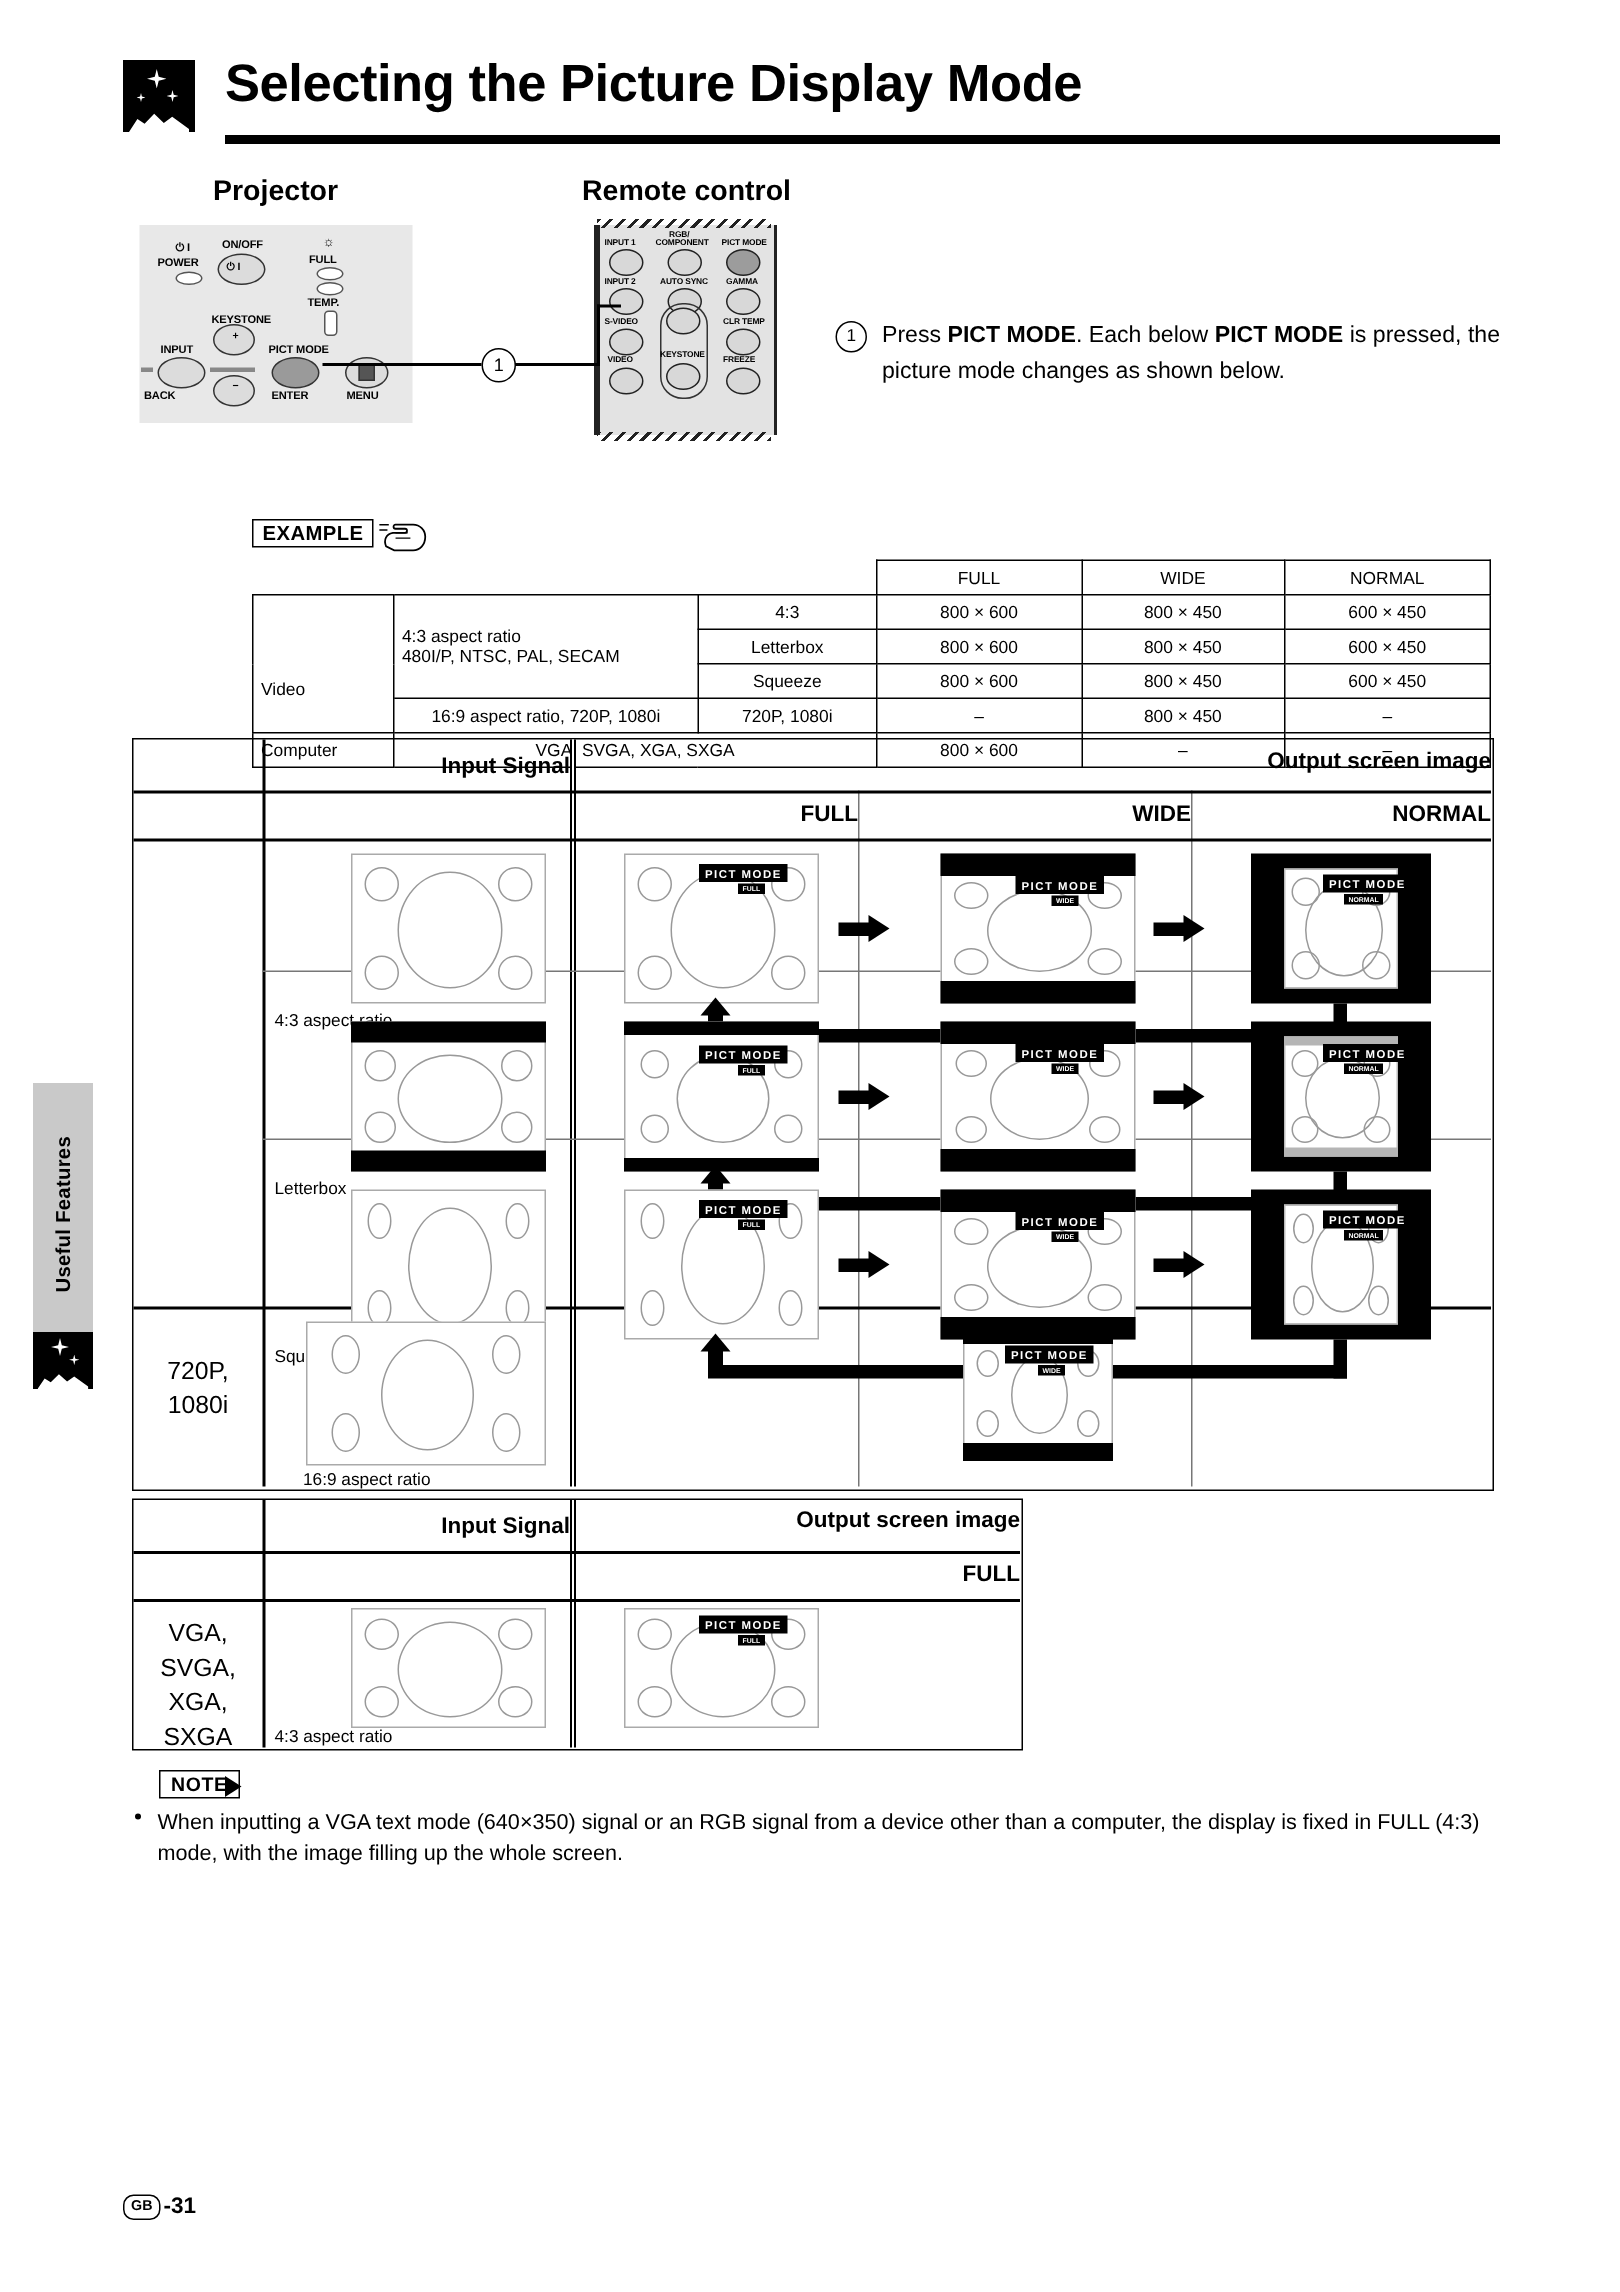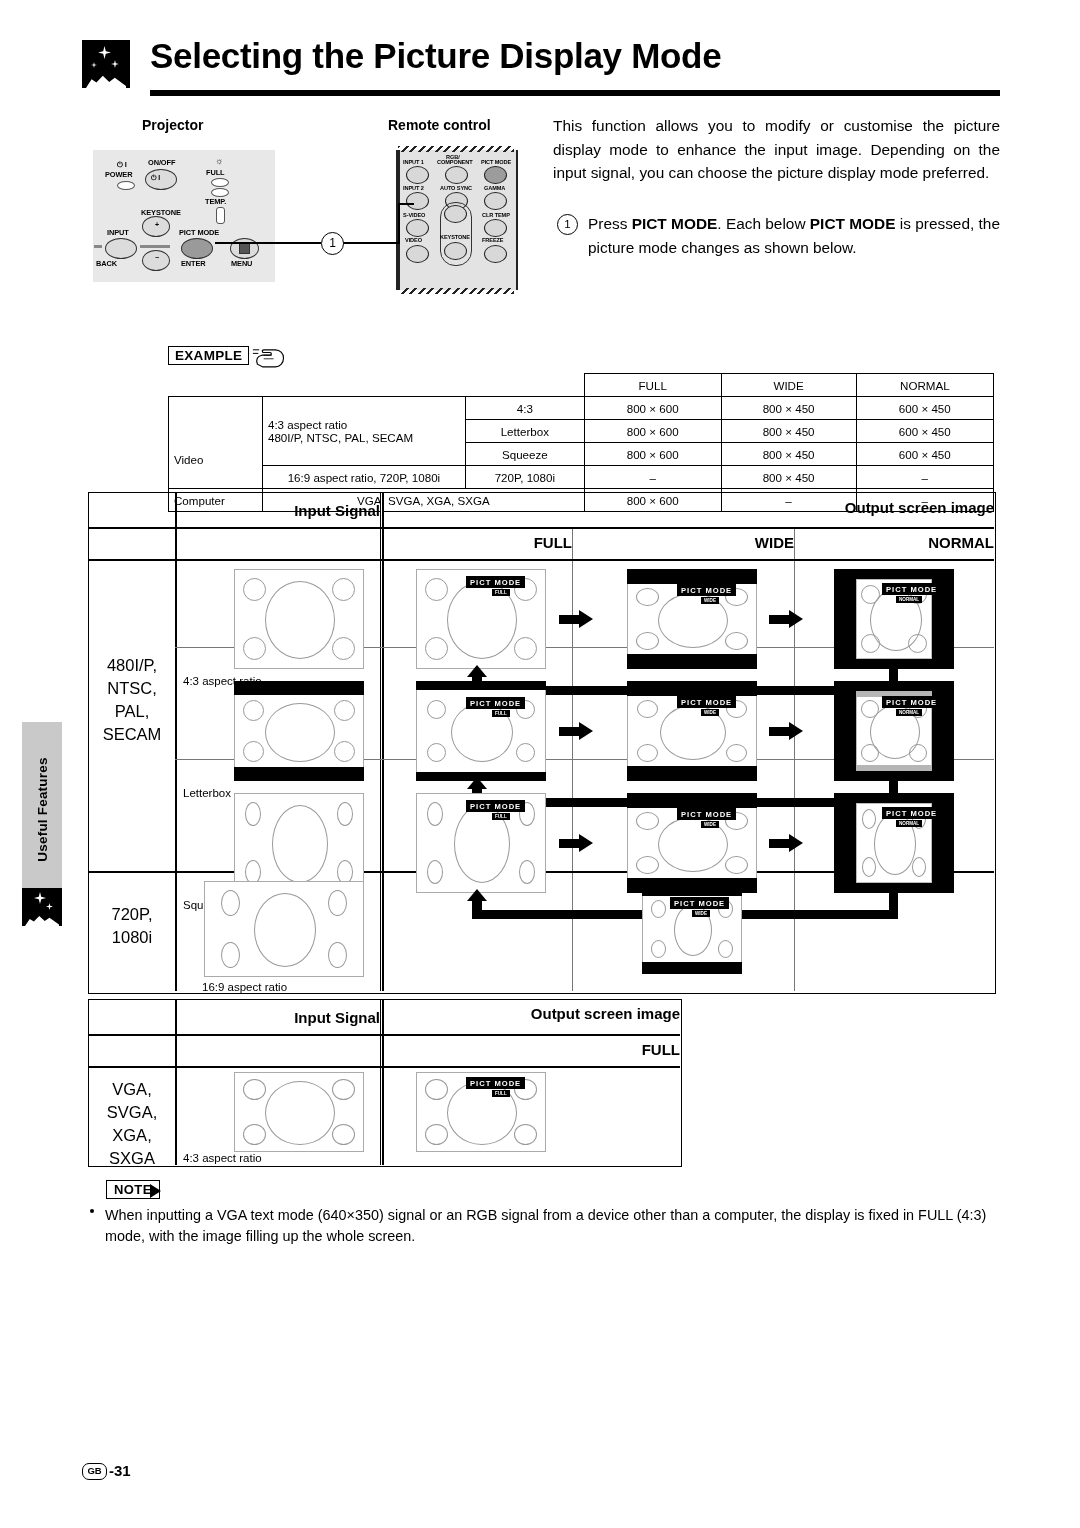--- a/index.html
+++ b/index.html
@@ -36,21 +36,21 @@
   }
   #side-tab-icon{position:absolute;left:22px;top:888px;width:40px;height:38px;background:#000;}
   #side-tab-icon .s1{position:absolute;left:12px;top:4px;width:12px;height:12px;background:#fff;
      clip-path:polygon(50% 0,60% 40%,100% 50%,60% 60%,50% 100%,40% 60%,0 50%,40% 40%);}
   #side-tab-icon .s2{position:absolute;left:24px;top:15px;width:7px;height:7px;background:#fff;
      clip-path:polygon(50% 0,60% 40%,100% 50%,60% 60%,50% 100%,40% 60%,0 50%,40% 40%);}
   #side-tab-icon .m1{position:absolute;left:3px;bottom:0;width:34px;height:13px;background:#fff;
      clip-path:polygon(0 100%,14% 46%,26% 66%,42% 24%,58% 62%,72% 36%,100% 88%,100% 100%);}
 
   
-  .colhead{position:absolute;font-size:14px;font-weight:bold;}
+  .colhead{position:absolute;font-size:19px;font-weight:bold;}
   #lbl-projector{left:142px;top:117px;}
   #lbl-remote{left:388px;top:117px;}
 
   
   #projector-panel{position:absolute;left:93px;top:150px;width:182px;height:132px;background:#e8e8e8;}
   .pj-t{position:absolute;font-size:7.4px;font-weight:bold;letter-spacing:-0.1px;white-space:nowrap;}
   .pj-led{position:absolute;width:16px;height:7px;border:1px solid #555;border-radius:50%;background:#fff;}
   .pj-btn{position:absolute;border:1.3px solid #333;border-radius:50%;background:#dcdcdc;}
   #pj-pict{background:#9a9a9a;}
   .pj-gl{position:absolute;background:#888;}
@@ -260,23 +260,20 @@
   </div>
 
   <div id="callout">
     <div class="hseg" style="left:0;top:27px;width:106px;"></div>
     <div class="hseg" style="left:127px;top:27px;width:58px;"></div>
     <div class="vseg" style="left:183px;top:-12px;height:40px;"></div>
     <div class="hseg" style="left:183px;top:-12px;width:16px;"></div>
     <div id="callout-num">1</div>
   </div>
 
-  <div id="intro">
-    <div id="intro-para">This function allows you to modify or customise the picture display mode to enhance the input image. Depending on the input signal, you can choose the picture display mode preferred.</div>
-  </div>
   <div id="step1">
     <div id="step1-num">1</div>
     <span>Press </span><span class="b">PICT MODE</span><span>. Each below </span><span class="b">PICT MODE</span><span> is pressed, the picture mode changes as shown below.</span>
   </div>
 
   <div id="example-badge">
     <div id="example-box">EXAMPLE</div>
     <svg id="example-hand" viewBox="0 0 40 28">
       <path d="M6 22 C4 17 6 13 11 12 L20 12 C22 12 22 9 20 9 L13 9 C11 9 11 6 13 6 L26 6 C31 6 35 10 35 15 C35 21 31 25 26 25 L12 25 Z" fill="#fff" stroke="#000" stroke-width="1.3"></path>
       <path d="M13 12 L22 12 M13 16 L24 16" stroke="#000" stroke-width="0.9" fill="none"></path>
@@ -348,26 +345,20 @@
     <div class="hrule-thin" style="left:86px;top:154px;width:819px;"></div>
     <div class="hrule-thin" style="left:86px;top:266px;width:819px;"></div>
     <div class="hrule" style="left:0;top:378px;width:905px;"></div>
 
     <div class="hdr-cell" style="left:86px;top:9px;width:205px;">Input Signal</div>
     <div class="hdr-cell" style="left:295px;top:6px;width:610px;">Output screen image</div>
     <div class="hdr-cell" style="left:295px;top:41px;width:188px;">FULL</div>
     <div class="hdr-cell" style="left:484px;top:41px;width:221px;">WIDE</div>
     <div class="hdr-cell" style="left:706px;top:41px;width:199px;">NORMAL</div>
 
-    <div class="sig-label" style="left:0;top:161px;width:86px;">
-      <div>480I/P,</div>
-      <div>NTSC,</div>
-      <div>PAL,</div>
-      <div>SECAM</div>
-    </div>
     <div class="sig-label" style="left:0;top:410px;width:86px;">
       <div>720P,</div>
       <div>1080i</div>
     </div>
 
     <div class="scr" style="left:145px;top:76px;width:130px;height:100px;">
       <div class="frame"></div>
       <div class="ctr" style="left:31px;top:12px;width:68px;height:76px;"></div>
       <div class="cor" style="left:9px;top:9px;width:21px;height:21px;"></div>
       <div class="cor" style="right:9px;top:9px;width:21px;height:21px;"></div>

